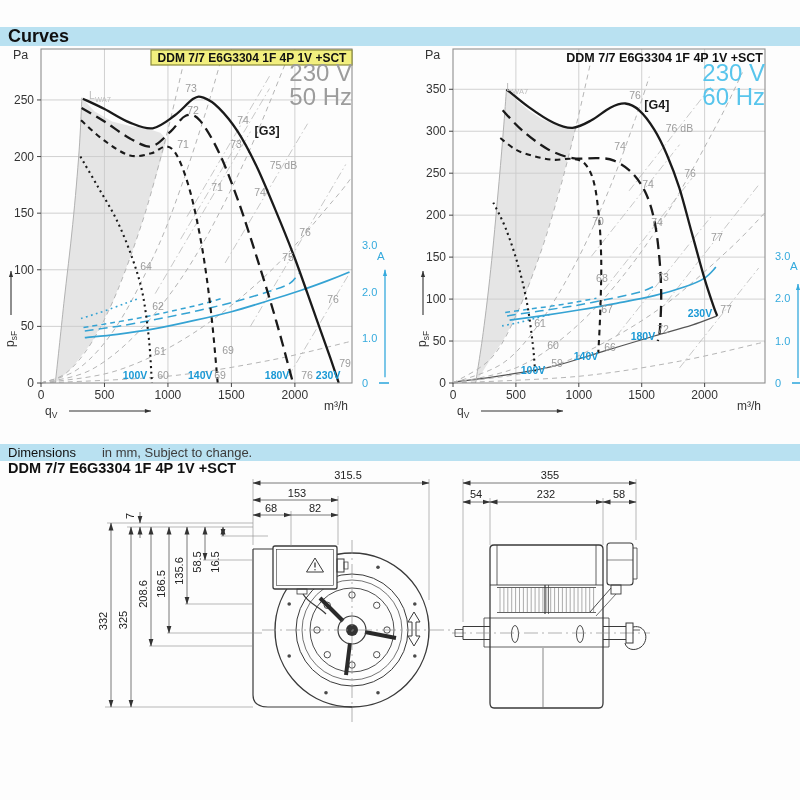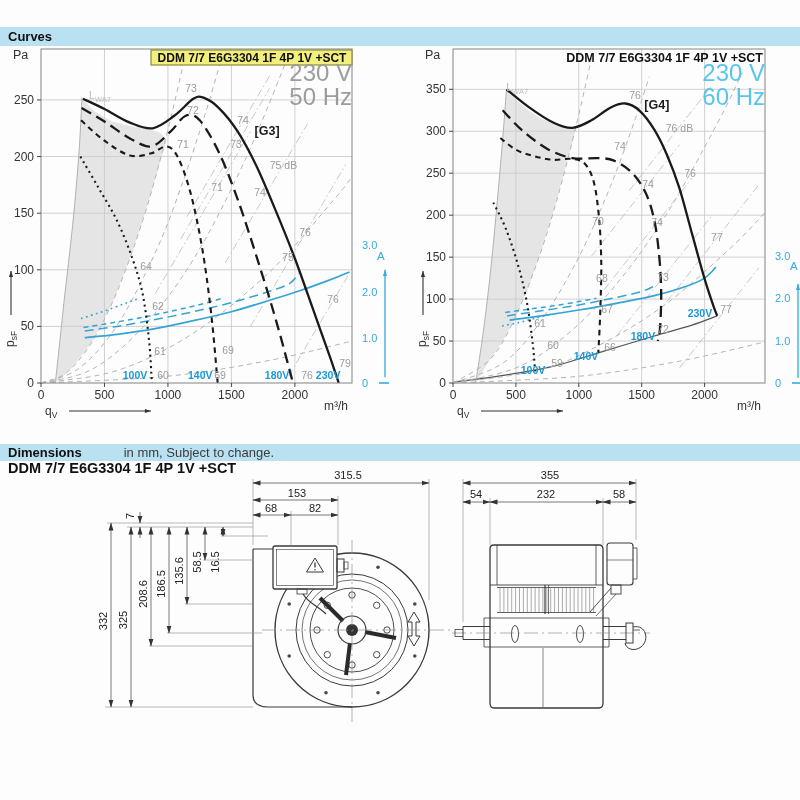--- a/index.html
+++ b/index.html
@@ -1,20 +1,20 @@
 <!DOCTYPE html>
 <html><head>
 <meta charset="utf-8">
 <style>
   html,body{margin:0;padding:0;background:#fff;}
   .page{position:relative;width:800px;height:800px;background:#fdfdfd;font-family:"Liberation Sans",sans-serif;overflow:hidden;}
   .bar{position:absolute;left:0;width:800px;background:#b9e1f1;color:#101010;display:flex;align-items:center;padding-left:8px;box-sizing:border-box;}
-  #curves-bar{top:27px;height:19px;font-size:13px;font-weight:bold;}
+  #curves-bar{top:27px;height:19px;font-size:18px;font-weight:bold;}
   #dims-bar{top:444px;height:17px;font-size:13px;}
-  #dims-bar b{font-weight:bold;margin-right:20px;color:#101010;text-align:right;}
+  #dims-bar b{font-weight:normal;margin-right:4px;color:#101010;text-align:right;}
   #dims-bar span{color:#3c3c3c;padding-left:22px;}
   #dims-title{position:absolute;top:460px;left:8px;font-size:14.5px;font-weight:bold;color:#101010;}
   svg.layer{position:absolute;left:0;top:0;width:800px;height:800px;}
   svg text{font-family:"Liberation Sans",sans-serif;}
   #dims-svg text{font-size:11px;fill:#222;}
 </style>
 </head>
 <body>
 
 <div class="page">

